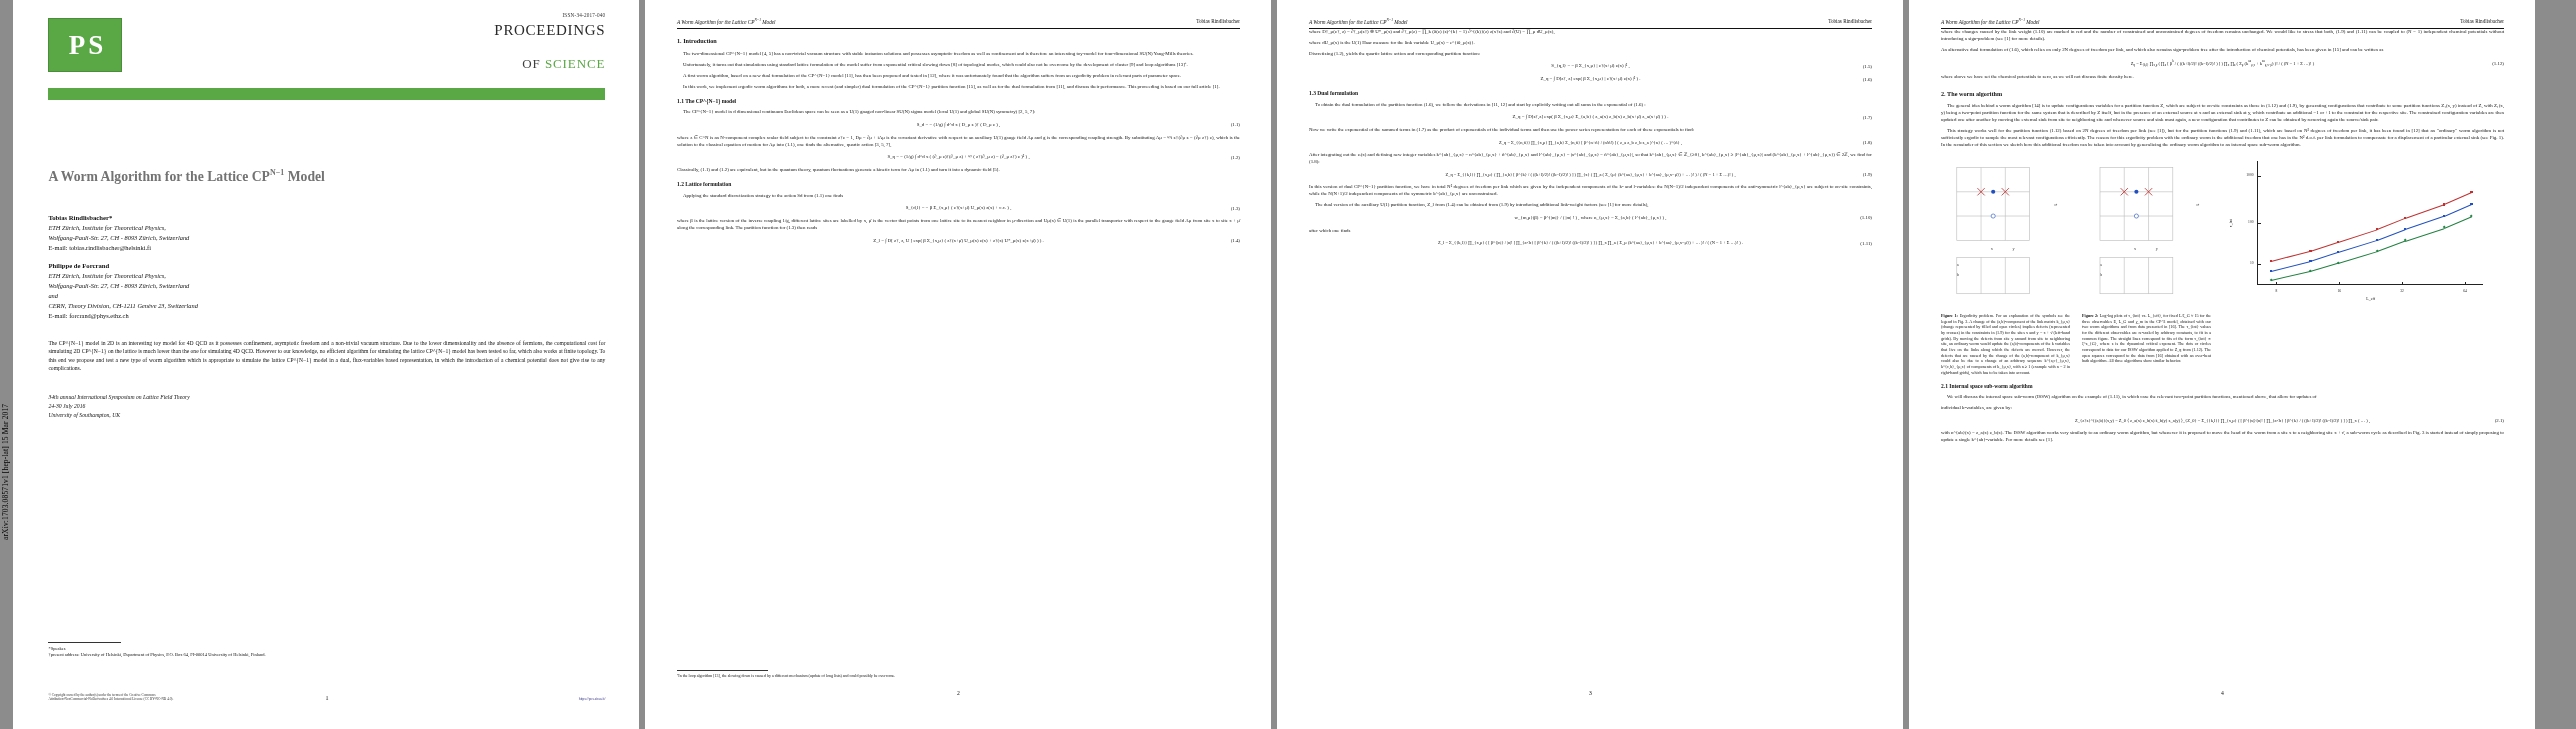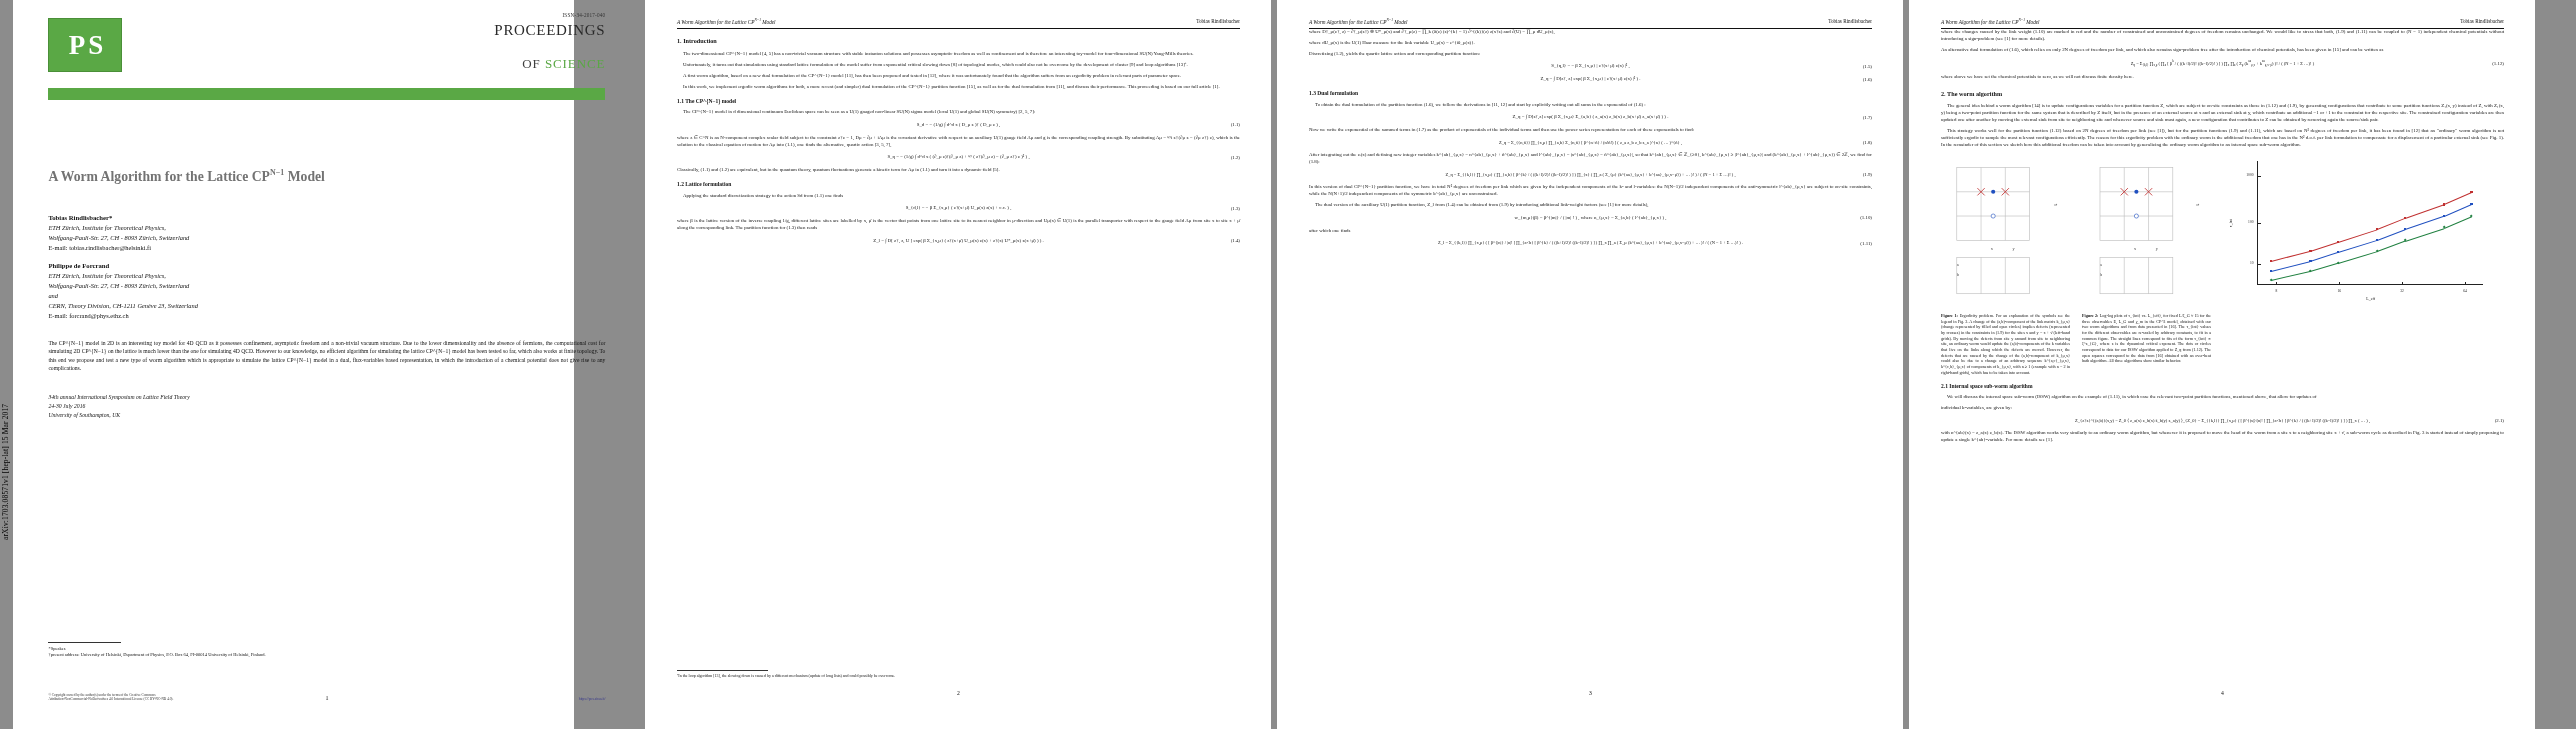--- a/index.html
+++ b/index.html
@@ -1,19 +1,19 @@
 <!DOCTYPE html>
 <html style="font-size:9.7px"><head>
 <meta charset="utf-8">
 <style>
   html,body{margin:0;padding:0;background:#8c8c8c;}
   body{font-family:"Liberation Serif", serif;}
   .sheet{position:relative;width:2576px;height:729px;background:#8c8c8c;overflow:hidden;}
   .page{position:absolute;top:0;background:#ffffff;height:729px;box-sizing:border-box;}
-  #page1{left:13.4px;width:561px;}
+  #page1{left:13.4px;width:626px;}
   #page2{left:645px;width:626px;}
   #page3{left:1277px;width:626px;}
   #page4{left:1909px;width:626px;}
   .arxiv-strip{position:absolute;left:1.2px;top:200px;width:11px;height:340px;color:#000;font-size:7.6px;
     font-family:"Liberation Serif",serif;writing-mode:vertical-rl;transform:rotate(180deg);white-space:nowrap;letter-spacing:0.1px;}
 
   
   .p1pad{position:absolute;left:35px;top:12px;width:557px;height:705px;}
   .pos-head{position:relative;height:72px;}
   .pos-issn{position:absolute;right:0;top:0;font-size:5.2px;color:#333;letter-spacing:0.2px;}

